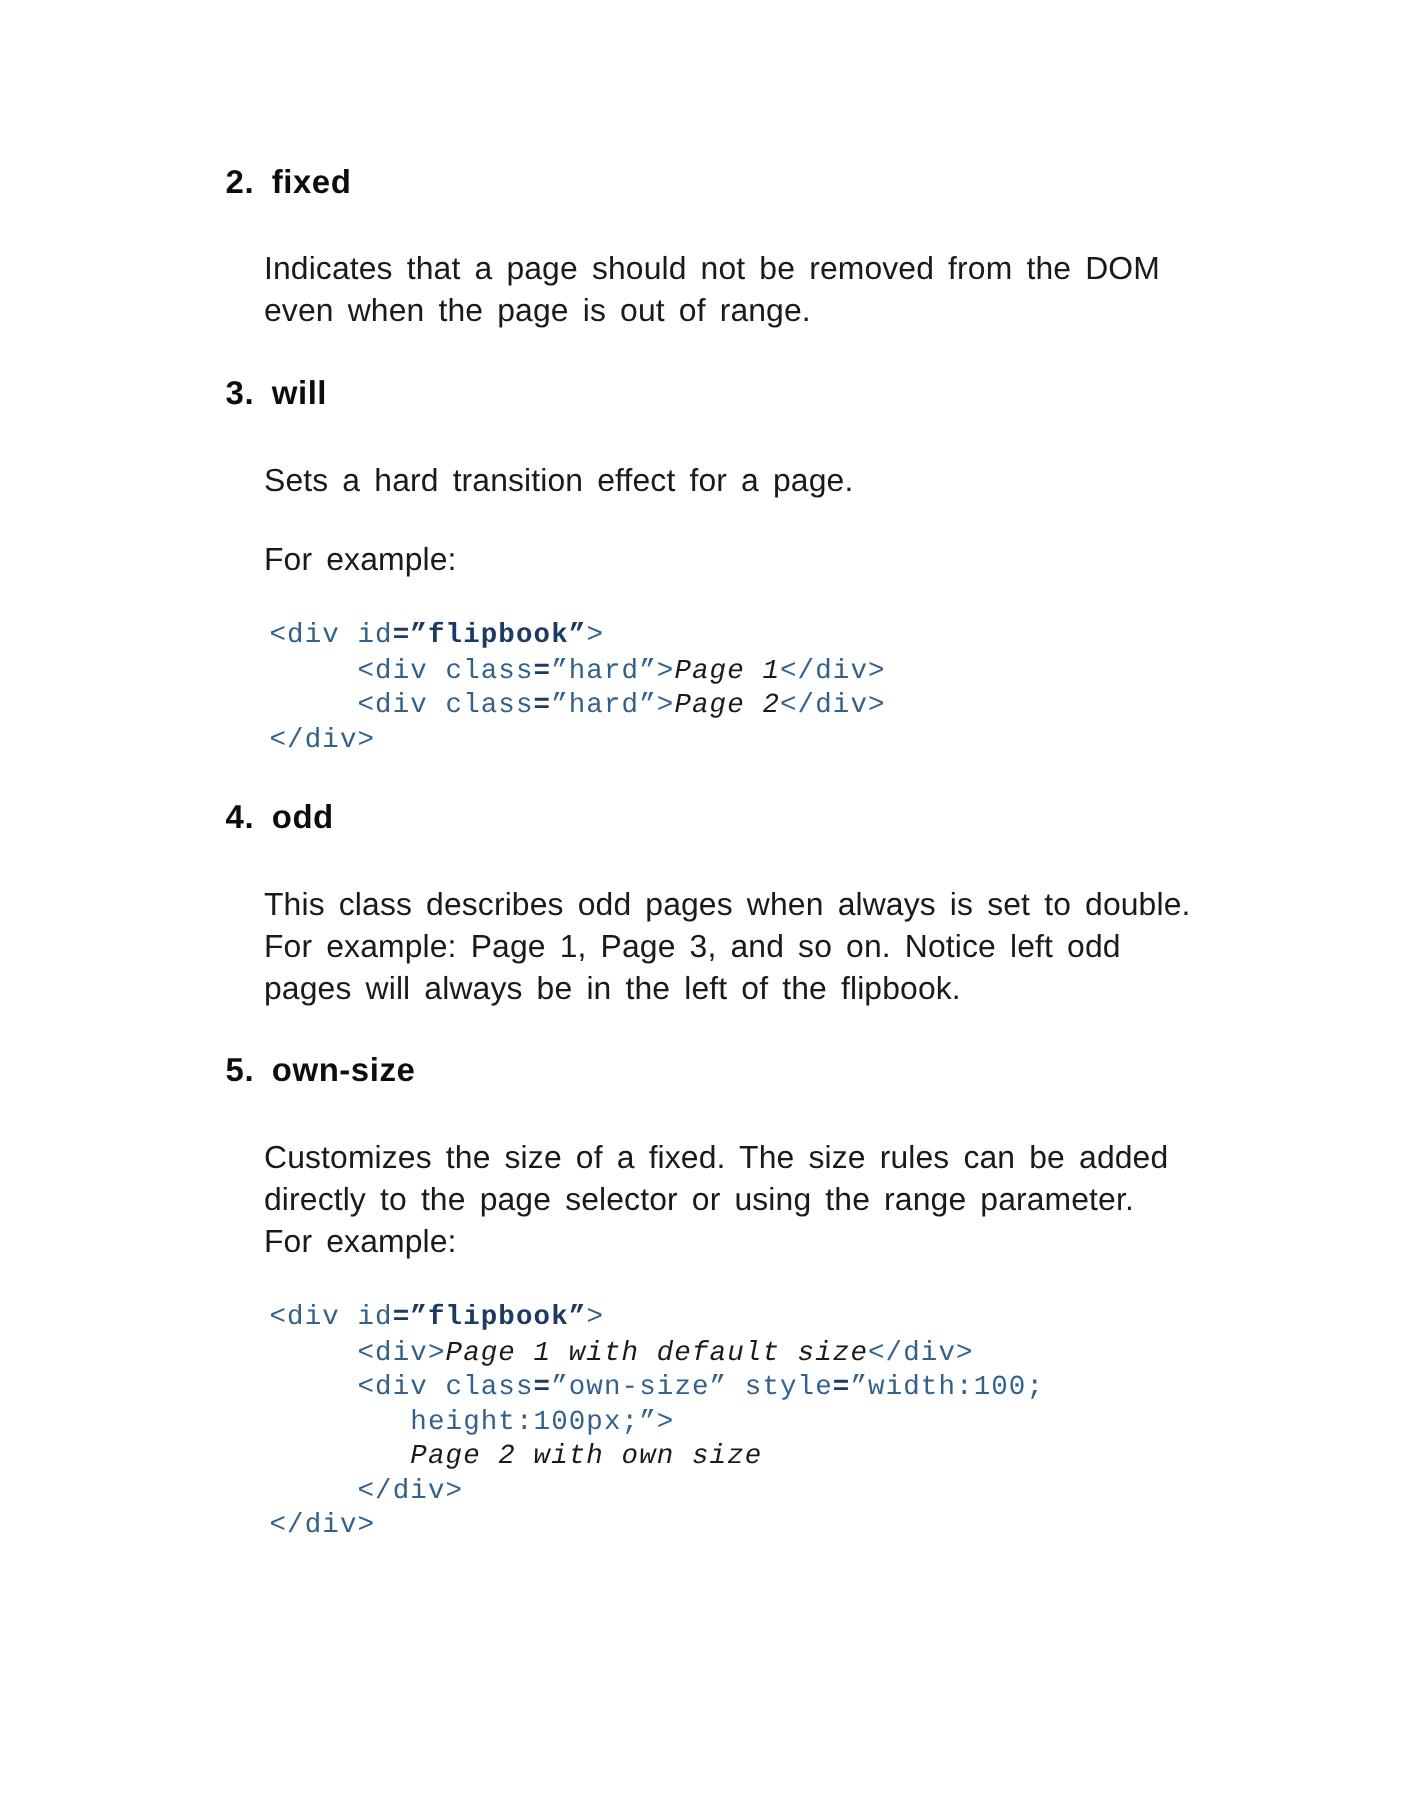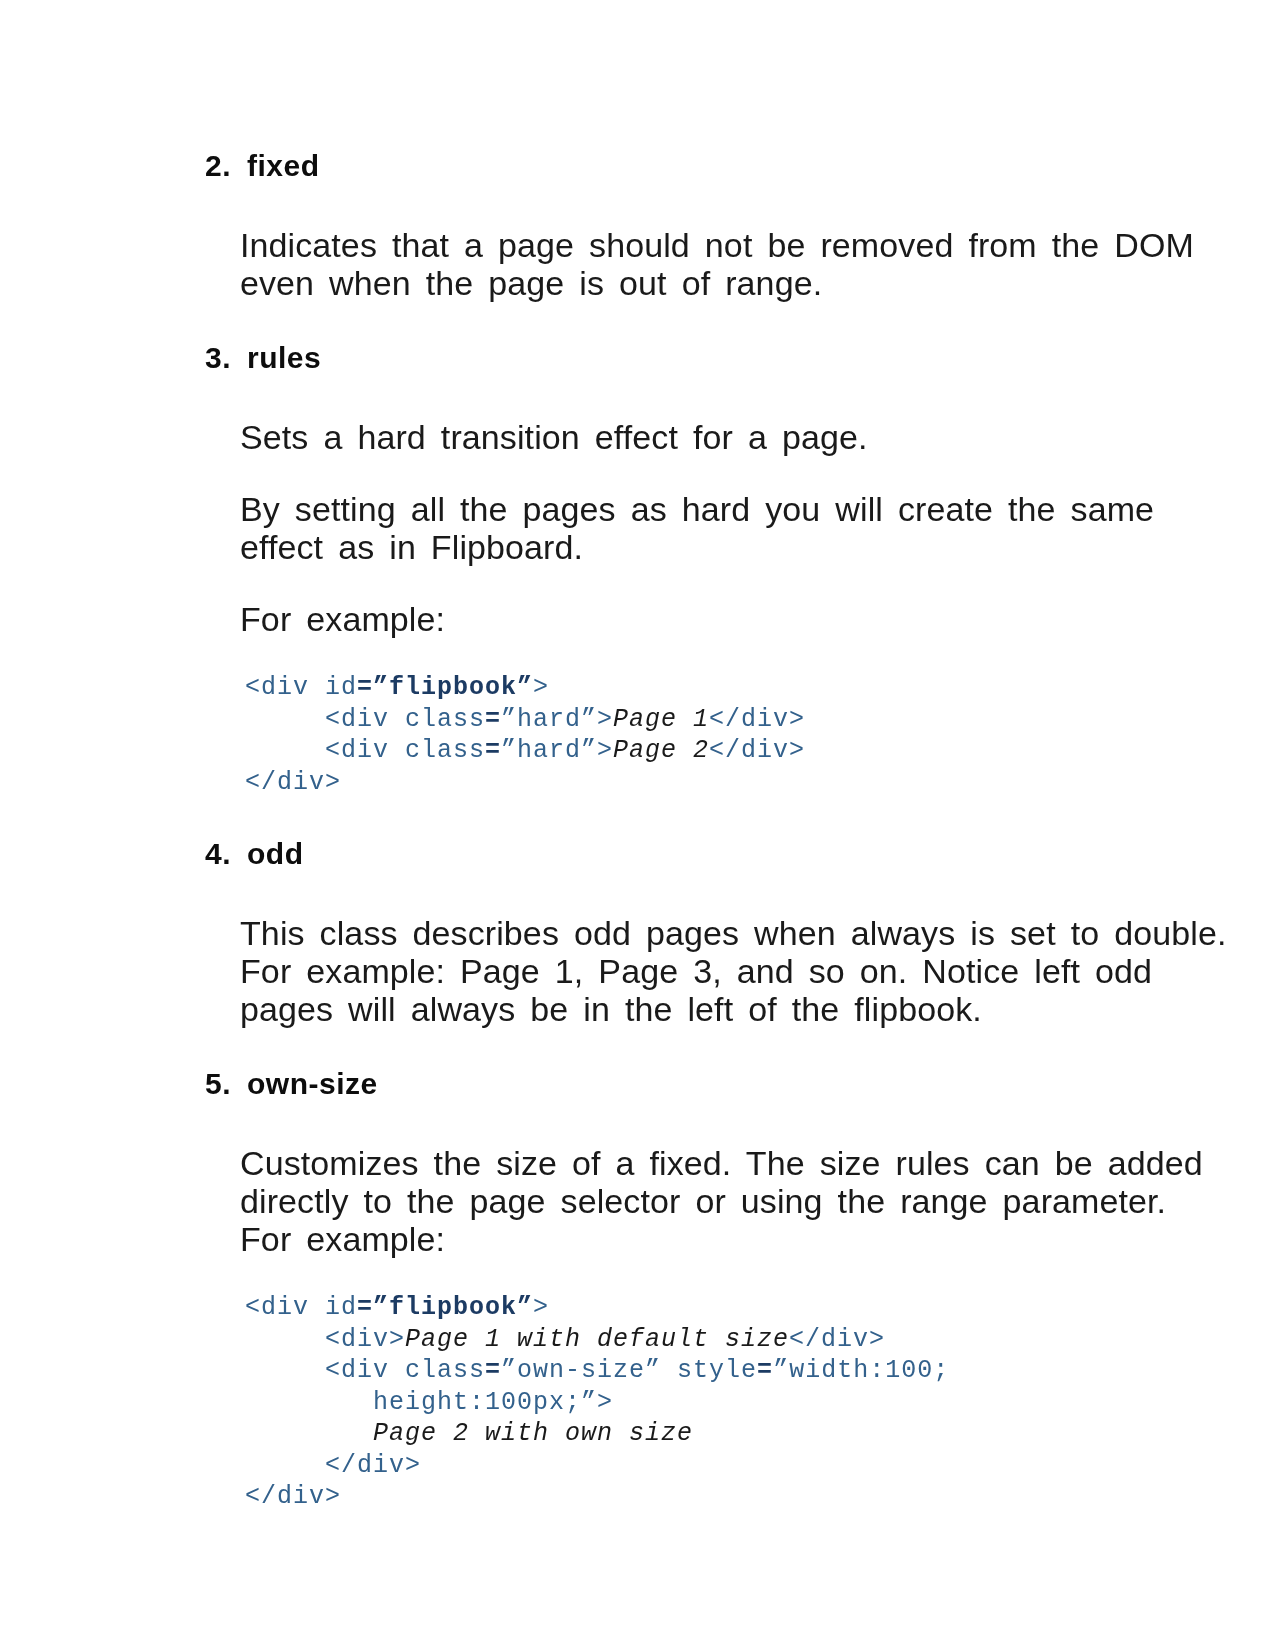--- a/index.html
+++ b/index.html
@@ -21,21 +21,21 @@
     font-weight: bold;
     font-size: 30px;
     line-height: 36px;
     color: #0d0d0d;
     letter-spacing: 0.5px;
     margin: 38px 0 42px 0;
   }
   .sec-heading .num { flex: 0 0 42px; width: 42px; }
   .para {
     margin: 0 0 34px 35px;
-    font-size: 34px;
+    font-size: 29px;
     line-height: 38px;
     word-spacing: 0.16em;
     letter-spacing: 0.1px;
     white-space: nowrap;
     color: #1a1a1a;
   }
   .code {
     margin: 0 0 34px 40px;
     font-family: "Liberation Mono", "DejaVu Sans Mono", monospace;
     font-size: 25px;
@@ -59,28 +59,24 @@
     </h2>
     <div class="para">
         <div>Indicates that a page should not be removed from the DOM</div>
         <div>even when the page is out of range.</div>
       </div>
   </section>
 
   <section>
     <h2 class="sec-heading">
       <span class="num">3.</span>
-      <span class="ttl">rules</span>
+      <span class="ttl">will</span>
     </h2>
     <div class="para">
         <div>Sets a hard transition effect for a page.</div>
-      </div>
-    <div class="para">
-        <div>By setting all the pages as hard you will create the same</div>
-        <div>effect as in Flipboard.</div>
       </div>
     <div class="para">
         <div>For example:</div>
       </div>
     <pre class="code"><div><span class="tk-b">&lt;div id</span><span class="tk-n">=</span><span class="tk-n">”flipbook”</span><span class="tk-b">&gt;</span></div><div><span class="tk-b">     &lt;div class</span><span class="tk-n">=</span><span class="tk-b">”hard”&gt;</span><span class="tk-k">Page 1</span><span class="tk-b">&lt;/div&gt;</span></div><div><span class="tk-b">     &lt;div class</span><span class="tk-n">=</span><span class="tk-b">”hard”&gt;</span><span class="tk-k">Page 2</span><span class="tk-b">&lt;/div&gt;</span></div><div><span class="tk-b">&lt;/div&gt;</span></div></pre>
   </section>
 
   <section>
     <h2 class="sec-heading">
       <span class="num">4.</span>

